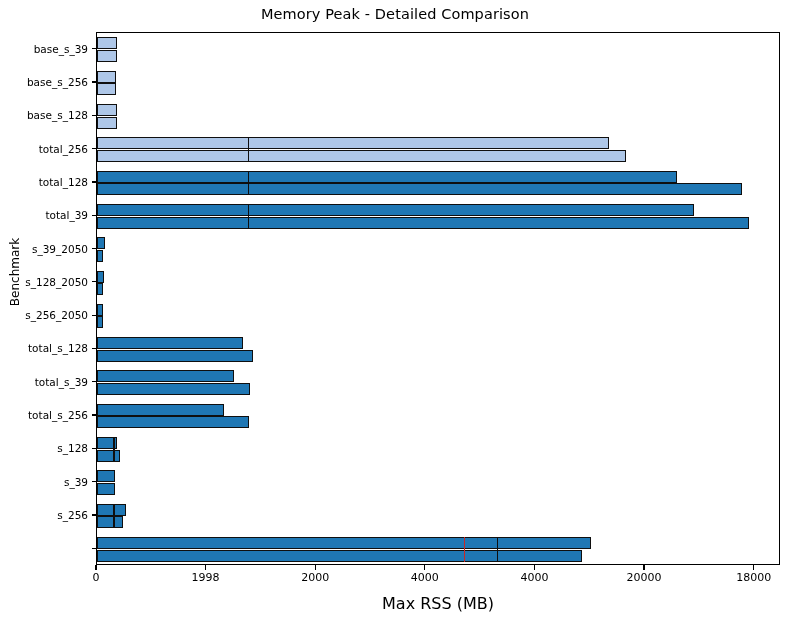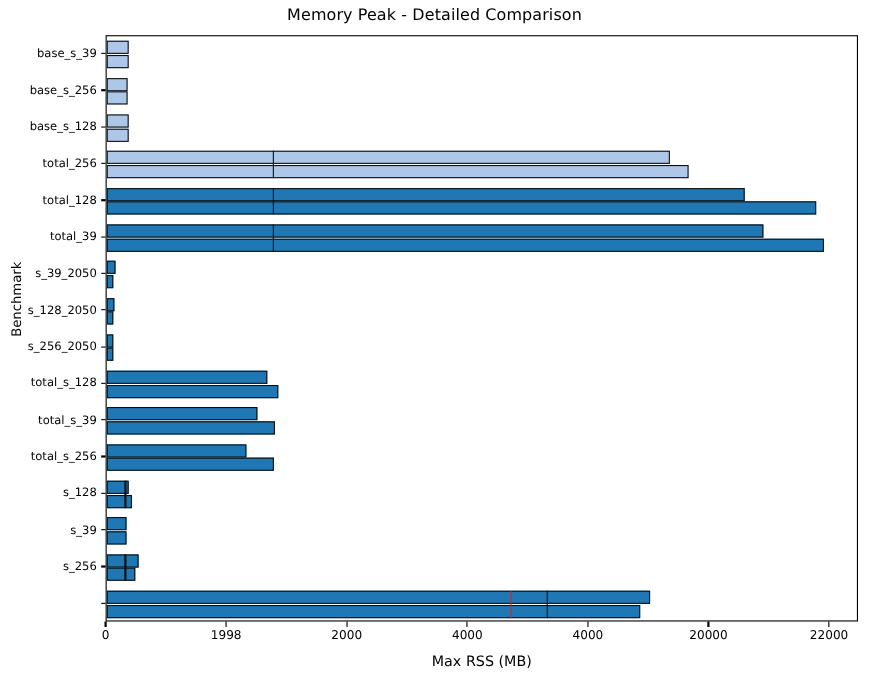--- a/index.html
+++ b/index.html
@@ -128,21 +128,21 @@
     font-size: 11px;
     white-space: nowrap;
     color: #000000;
   }
   #xlabel {
     position: absolute;
     left: 96px;
     top: 594px;
     width: 684px;
     text-align: center;
-    font-size: 13px;
+    font-size: 16px;
     color: #000000;
   }
 </style>
 </head>
 <body>
 
 <div id="figure">
 
   <div id="chart-title">Memory Peak - Detailed Comparison</div>
 
@@ -277,18 +277,18 @@
       <div class="xtick" style="left: 438.46px;">
         <div class="xtick-mark"></div>
         <div class="xtick-label">4000</div>
       </div>
       <div class="xtick" style="left: 548.08px;">
         <div class="xtick-mark"></div>
         <div class="xtick-label">20000</div>
       </div>
       <div class="xtick" style="left: 657.69px;">
         <div class="xtick-mark"></div>
-        <div class="xtick-label">22000</div>
+        <div class="xtick-label">18000</div>
       </div>
     </div>
   <div id="xlabel">Max RSS (MB)</div>
 
 </div>
 
 </body></html>

